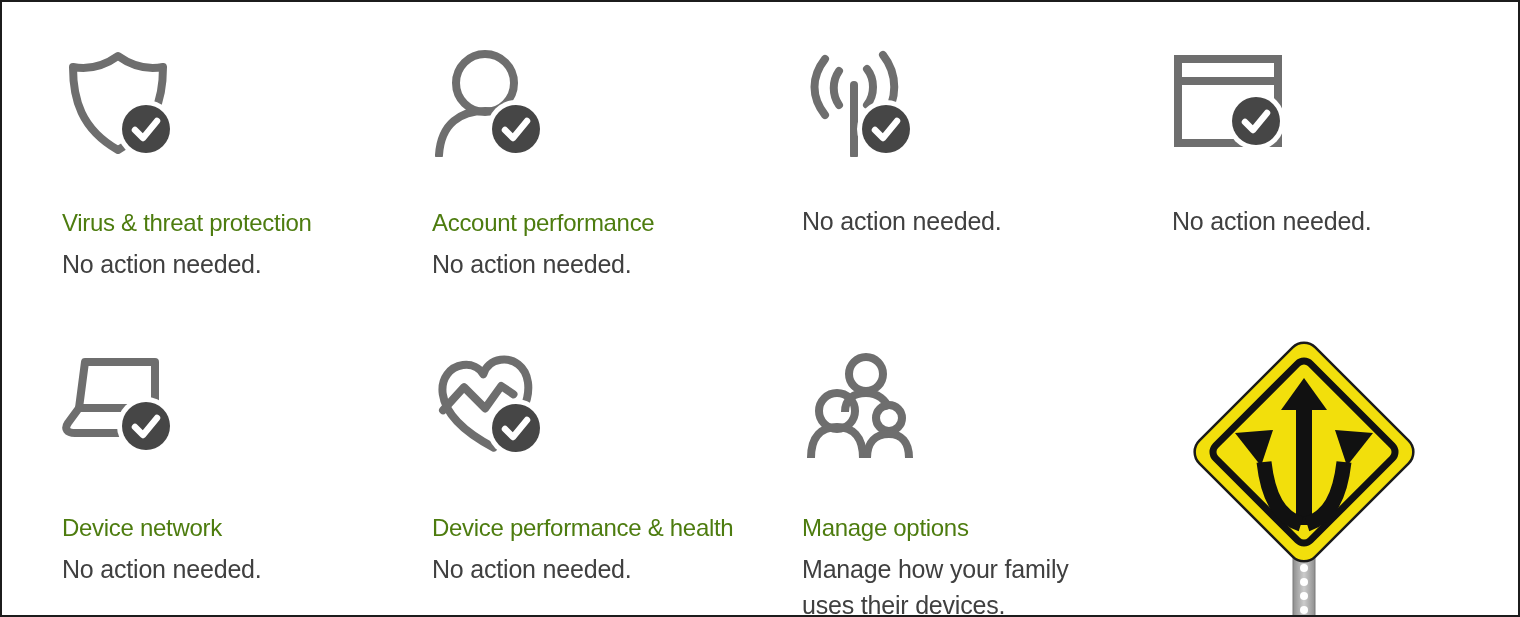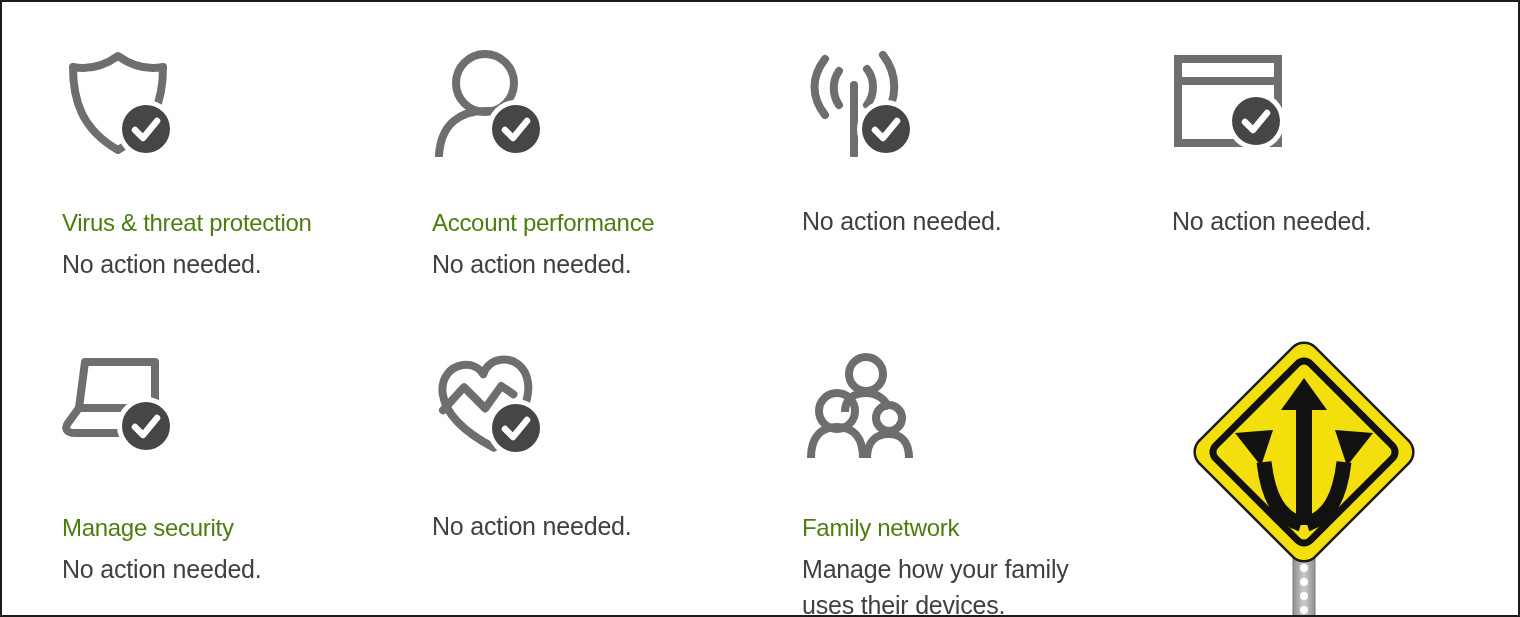--- a/index.html
+++ b/index.html
@@ -113,53 +113,54 @@
         <svg class="glyph" width="112" height="110" viewBox="0 0 110 110">
           <path d="M22,10 L92,10 L92,56 L16,56 Z" stroke-linejoin="round"></path>
           <path d="M16,56 L5,71 C1,77 4,81 12,81 L86,81" stroke-linecap="round" stroke-linejoin="round"></path>
         </svg>
         <span class="badge" style="top:50px">
           <svg width="48" height="48" viewBox="0 0 48 48">
               <path d="M13,25 L21,33 L35,16" stroke="#ffffff" stroke-width="6.5" fill="none" stroke-linecap="round" stroke-linejoin="round"></path>
             </svg>
         </span>
       </div>
-      <div class="title">Manage security</div>
+      <div class="title">Device network</div>
       <div class="status">No action needed.</div>
     </div>
 
     <div class="tile">
       <div class="icon-wrap">
         <svg class="glyph" width="112" height="110" viewBox="0 0 110 110">
           <g transform="rotate(-8 55 55)">
             <path d="M55,96 C30,78 12,58 12,36 C12,20 23,10 36,10 C45,10 52,15 55,22 C58,15 65,10 74,10 C87,10 98,20 98,36 C98,58 80,78 55,96 Z" stroke-linejoin="round"></path>
             <path d="M10,52 L34,32 L52,56 L71,36 L82,46" stroke-linejoin="round" stroke-linecap="round"></path>
           </g>
         </svg>
         <span class="badge" style="top:52px">
           <svg width="48" height="48" viewBox="0 0 48 48">
               <path d="M13,25 L21,33 L35,16" stroke="#ffffff" stroke-width="6.5" fill="none" stroke-linecap="round" stroke-linejoin="round"></path>
             </svg>
         </span>
       </div>
+      <div class="title">Device performance &amp; health</div>
       <div class="status">No action needed.</div>
     </div>
 
     <div class="tile">
       <div class="icon-wrap">
         <svg class="glyph" width="112" height="110" viewBox="0 0 110 110">
           <circle cx="63" cy="22" r="17"></circle>
           <path d="M42,60 C42,47 51,41 63,41 C75,41 83,48 86,57"></path>
           <circle cx="34" cy="59" r="18"></circle>
           <path d="M8,106 C8,84 19,75 34,75 C49,75 60,84 60,106"></path>
           <circle cx="86" cy="66" r="13"></circle>
           <path d="M64,106 C64,90 73,82 86,82 C98,82 106,90 106,106"></path>
         </svg>
       </div>
-      <div class="title">Family network</div>
+      <div class="title">Manage options</div>
       <div class="status">Manage how your family uses their devices.</div>
     </div>
 
     <div class="sign-cell">
       <svg class="sign" width="240" height="300" viewBox="0 0 240 300">
 
         <defs>
           <linearGradient id="postGrad" x1="0" y1="0" x2="1" y2="0">
             <stop offset="0" stop-color="#8f8f8f"></stop>
             <stop offset="0.5" stop-color="#cccccc"></stop>

